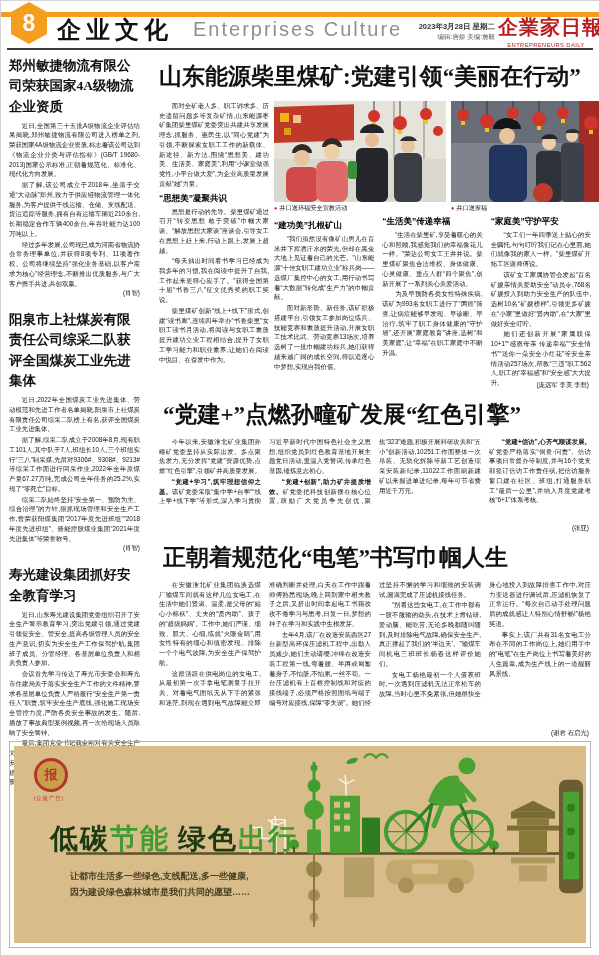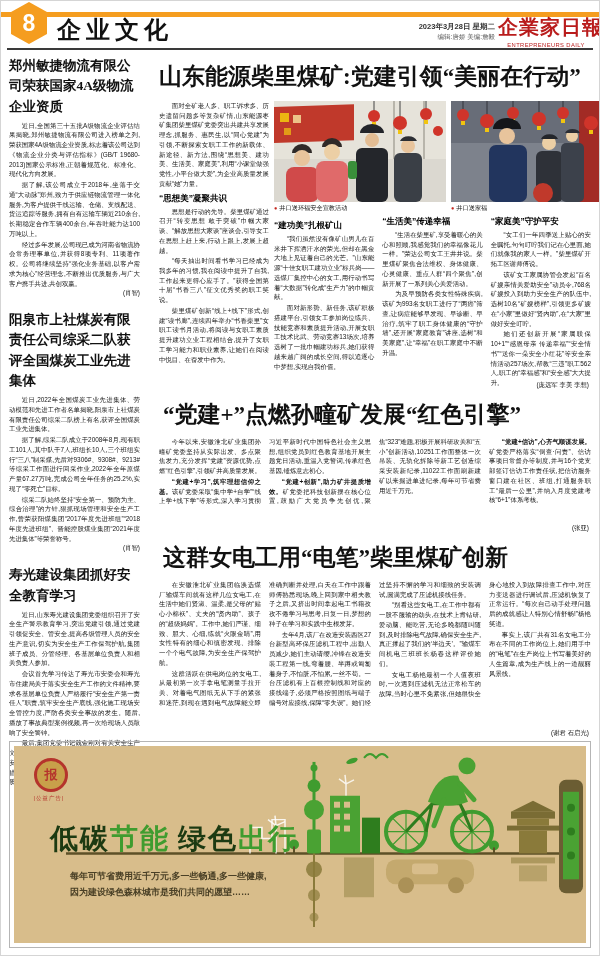--- a/index.html
+++ b/index.html
@@ -64,20 +64,21 @@
 <body>
 
 <div class="page">
 
   <div class="hdr">
     <div class="orange-line"></div>
     <div class="hex">
       <span>8</span>
     </div>
     <div class="sec-cn">企业文化</div>
+    <div class="sec-en">Enterprises Culture</div>
     <div class="date-blk">
       <div class="date-l1">2023年3月28日 星期二</div>
       <div class="date-l2">编辑:唐娇 美编:詹毅</div>
     </div>
     <div class="masthead">
       <div class="mast-cn">企業家日報</div>
       <div class="mast-en">ENTREPRENEURS DAILY</div>
     </div>
   </div>
   <div class="rule"></div>
@@ -226,21 +227,21 @@
 
       <h2 class="headline">“党建+”点燃孙疃矿发展“红色引擎”</h2>
       <div class="cols4">
         <p class="bp">今年以来,安徽淮北矿业集团孙疃矿党委坚持从实际出发、多点聚焦发力,充分发挥“党建”资源优势,点燃“红色引擎”,引领矿井高质量发展。</p>
         <p class="bp"><b class="plead">“党建+学习”,筑牢理想信仰之基。</b><span>该矿党委采取“集中学+自学”“线上学+线下学”等形式,深入学习贯彻习近平新时代中国特色社会主义思想,组织党员到红色教育基地开展主题党日活动,重温入党誓词,传承红色基因,锤炼意志初心。</span></p>
         <p class="bp"><b class="plead">“党建+创新”,助力矿井提质增效。</b><span>矿党委把科技创新摆在核心位置,鼓励广大党员争先创优,聚焦“323”难题,积极开展科研攻关和“五小”创新活动,10251工作面整体一次吊装、无轨化拆除等新工艺创造综采安装新纪录,11022工作面刷新建矿以来掘进单进纪录,每年可节省费用近千万元。</span></p>
         <p class="bp"><b class="plead">“党建+信访”,心齐气顺谋发展。</b><span>矿党委严格落实“倒查·问责”、信访事项日常督办等制度,并与16个党支部签订信访工作责任状,把信访服务窗口建在社区、班组,打通服务职工“最后一公里”,并纳入月度党建考核“6+1”体系考核。</span></p>
         <div class="flow-byline">(张亚)</div>
       </div>
 
-      <h2 class="headline">这群女电工用“电笔”柴里煤矿创新</h2>
+      <h2 class="headline">正朝着规范化“电笔”书写巾帼人生</h2>
       <div class="cols4b">
         <p class="bp">在安徽淮北矿业集团临涣选煤厂输煤车间就有这样几位女电工,在生活中她们贤淑、温柔,是父母的“贴心小棉袄”、丈夫的“贤内助”、孩子的“超级妈妈”。工作中,她们严谨、细致、胆大、心细,练就“火眼金睛”,用女性特有的细心和缜密发现、排除一个个电气故障,为安全生产保驾护航。</p>
         <p class="bp">这群活跃在供电岗位的女电工,从最初第一次手拿电笔测量手拉开关、对着电气图纸无从下手的紧张和迷茫,到现在遇到电气故障能立即准确判断并处理,白天在工作中跟着师傅熟悉现场,晚上回到家中相夫教子之后,又挤出时间拿起电工书籍孜孜不倦学习与思考,日复一日,梦想的种子在学习和实践中生根发芽。</p>
         <p class="bp">去年4月,该厂在改造安装西区27台新型高环保压滤机工程中,出勤人员减少,她们主动请缨,冲锋在改造安装工程第一线,弯着腰、半蹲或匍匐着身子,不怕脏,不怕累,一丝不苟。一台压滤机有上百根控制线和对应的接线端子,必须严格按照图纸与端子编号对应接线,保障“零失误”。她们经过坚持不懈的学习和细致的安装调试,圆满完成了压滤机接线任务。</p>
         <p class="bp">“别看这些女电工,在工作中都有一股不服输的劲头,在技术上肯钻研,爱动脑、能吃苦,无论多晚都随叫随到,及时排除电气故障,确保安全生产,真正撑起了我们的‘半边天’。”输煤车间机电三班班长杨春这样评价她们。</p>
         <p class="bp">女电工杨艳最初一个人值夜班时,一次遇到压滤机无法正常松车的故障,当时心里不免紧张,但她很快全身心地投入到故障排查工作中,对压力变送器进行调试后,压滤机恢复了正常运行。“每次自己动手处理问题后的成就感让人特别心情舒畅!”杨艳笑道。</p>
         <p class="bp">事实上,该厂共有31名女电工分布在不同的工作岗位上,她们用手中的“电笔”在生产岗位上书写着美好的人生篇章,成为生产线上的一道靓丽风景线。</p>
         <div class="flow-byline">(谢君 石启光)</div>
       </div>
     </main>
@@ -315,18 +316,18 @@
         <ellipse cx="338" cy="15" rx="6" ry="2.5" fill="#3f9c2f" transform="rotate(-20 338 15)"></ellipse>
       </svg>
       <div class="seal">
         <span>报</span>
       </div>
       <div class="seal-label">|公益广告|</div>
       <div class="ad-title">
         <span class="g-dark">低碳</span><span class="g-bright">节能</span><span class="g-dark">绿色</span><span class="g-bright">出行</span>
       </div>
       <div class="ad-slogan">
-        <div>每年可节省费用近千万元,多一些畅通,多一些健康,</div>
+        <div>让都市生活多一些绿色,支线配送,多一些健康,</div>
         <div>因为建设绿色森林城市是我们共同的愿望……</div>
       </div>
     </div>
   </div>
 </div>
 
 </body></html>

